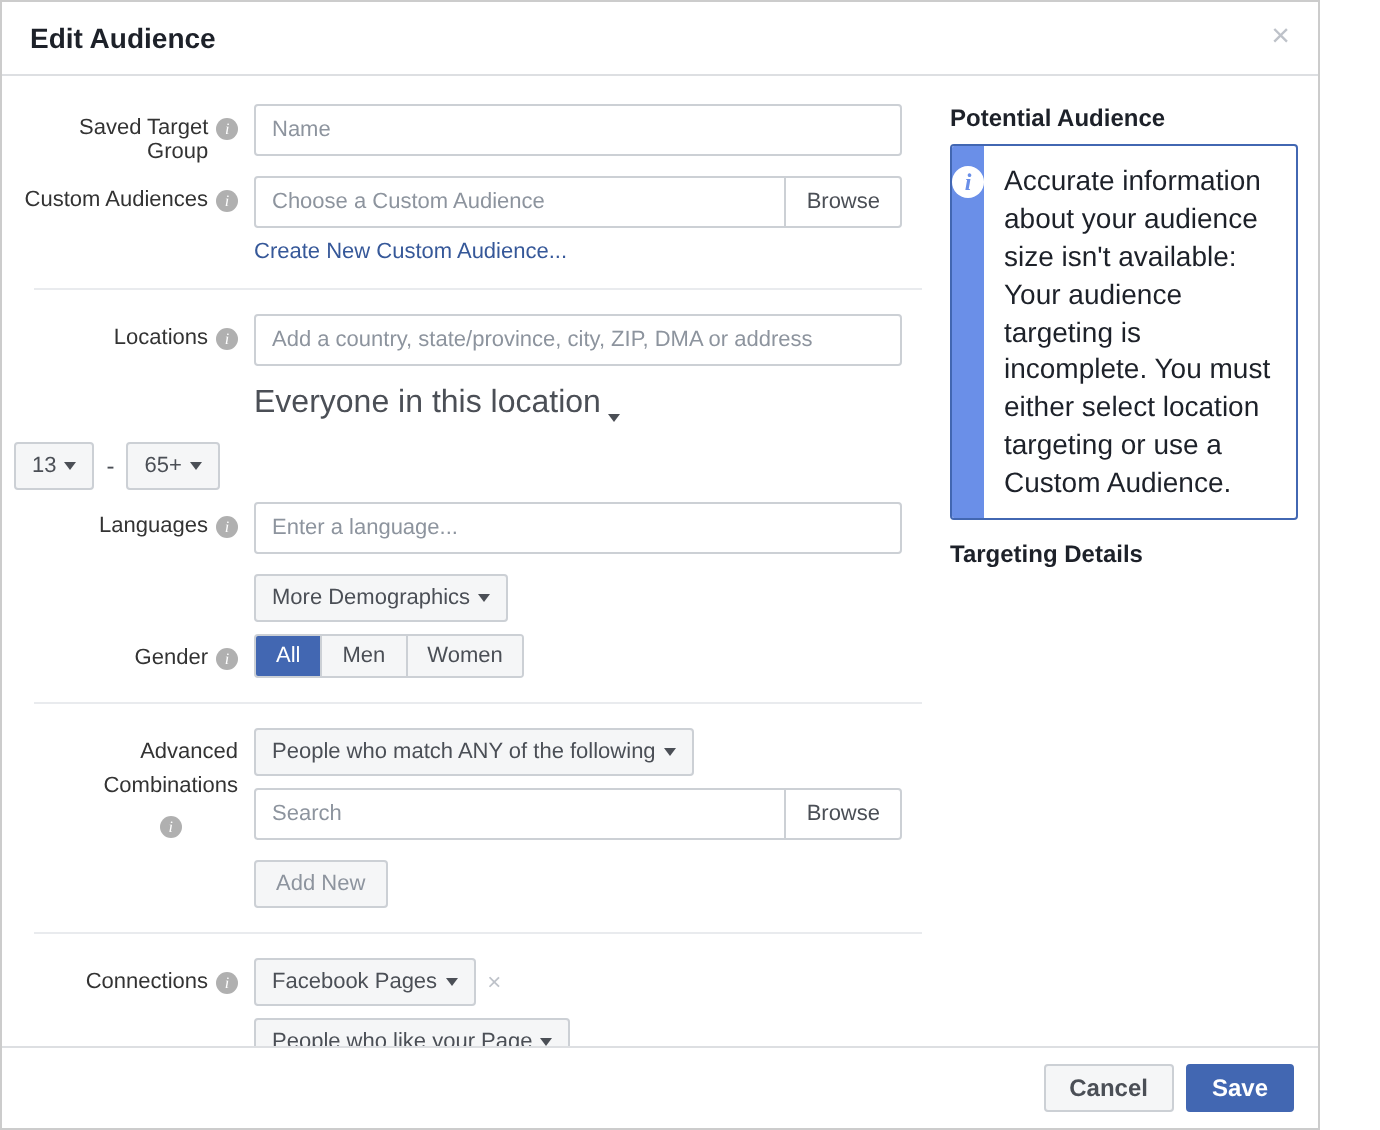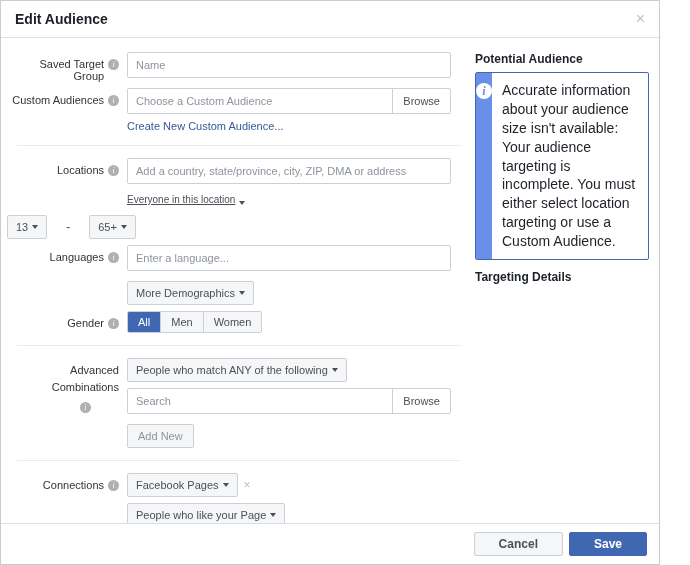--- a/index.html
+++ b/index.html
@@ -144,36 +144,35 @@
   border-radius: 2px;
   background: #f5f6f7;
   font-size: 11px;
   color: #4b4f56;
   cursor: pointer;
 }
 .dropdown-link {
   display: inline-flex;
   align-items: flex-end;
   gap: 4px;
-  font-size: 10px;
+  font-size: 16px;
   color: #4b4f56;
   cursor: pointer;
   padding: 4px 0;
-  text-decoration: underline;
 }
 .caret {
   width: 0; height: 0;
   border-left: 3px solid transparent;
   border-right: 3px solid transparent;
   border-top: 4px solid #4b4f56;
 }
 .age-row {
   display: flex;
   align-items: center;
-  gap: 19px;
+  gap: 6px;
 }
 .dash { color: #4b4f56; }
 .seg {
   display: inline-flex;
   border: 1px solid #ccd0d5;
   border-radius: 2px;
   overflow: hidden;
 }
 .seg-btn {
   padding: 4px 10px;
@@ -253,21 +252,21 @@
 }
 .dialog-footer {
   border-top: 1px solid #dddfe2;
   padding: 8px 12px;
   display: flex;
   justify-content: flex-end;
   gap: 6px;
 }
 .btn {
   height: 24px;
-  padding: 0 24px;
+  padding: 0 12px;
   border: 1px solid #ccd0d5;
   border-radius: 2px;
   background: #f5f6f7;
   font-size: 12px;
   font-weight: bold;
   color: #4b4f56;
   cursor: pointer;
   display: inline-flex;
   align-items: center;
 }

